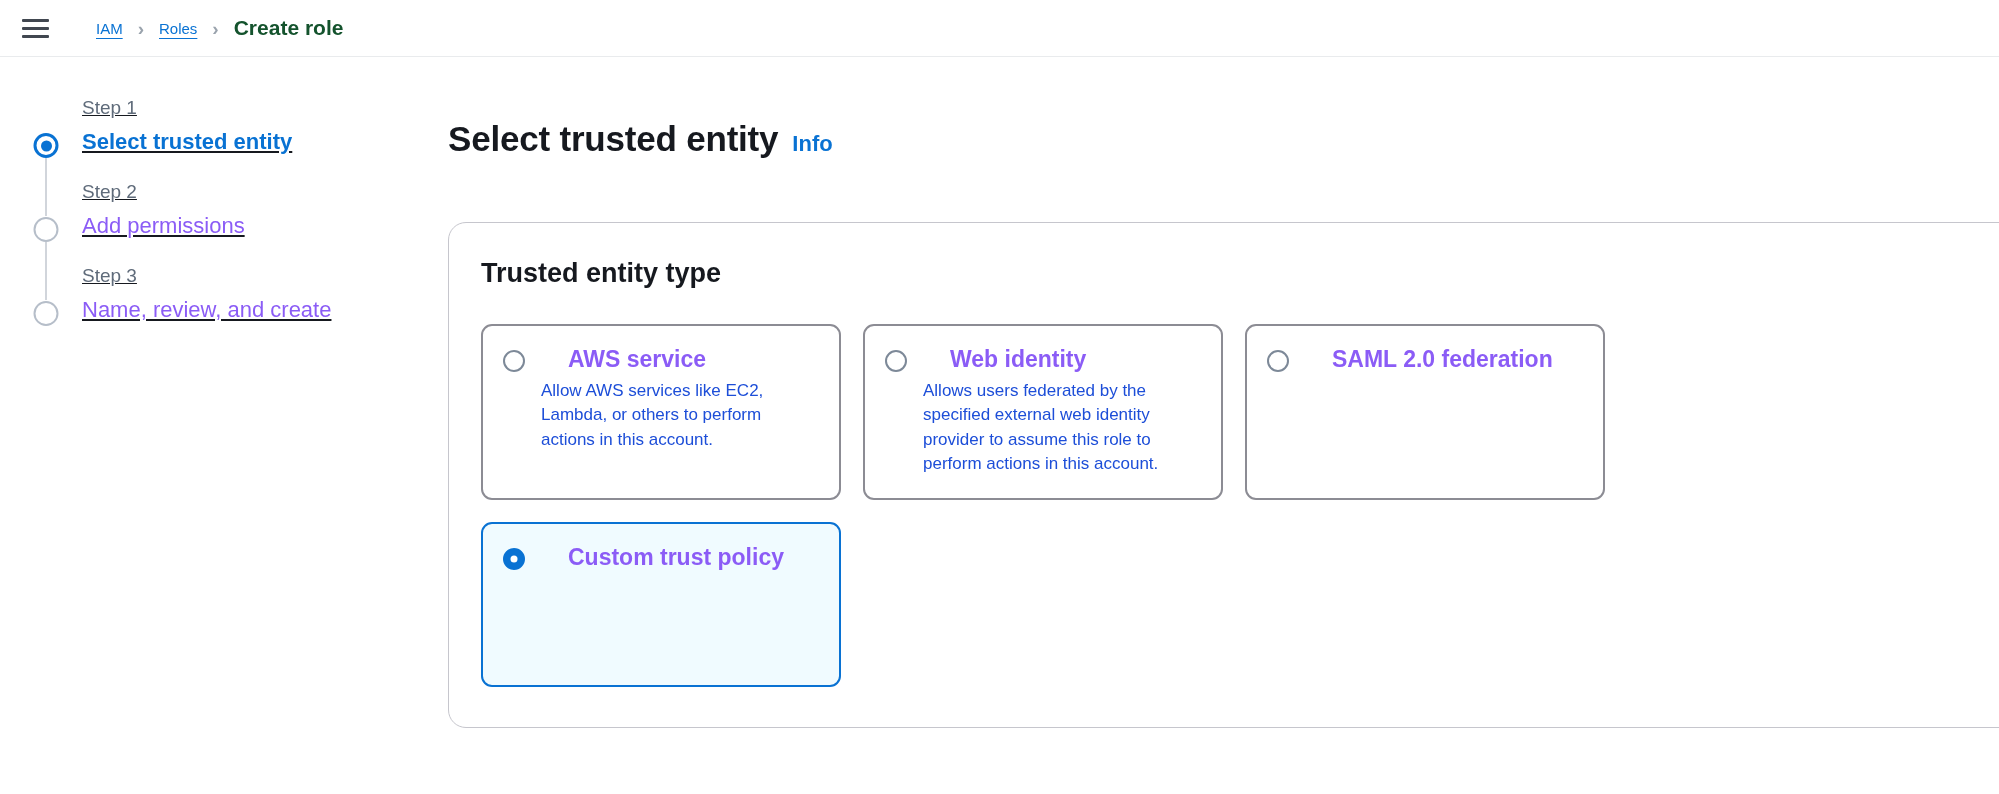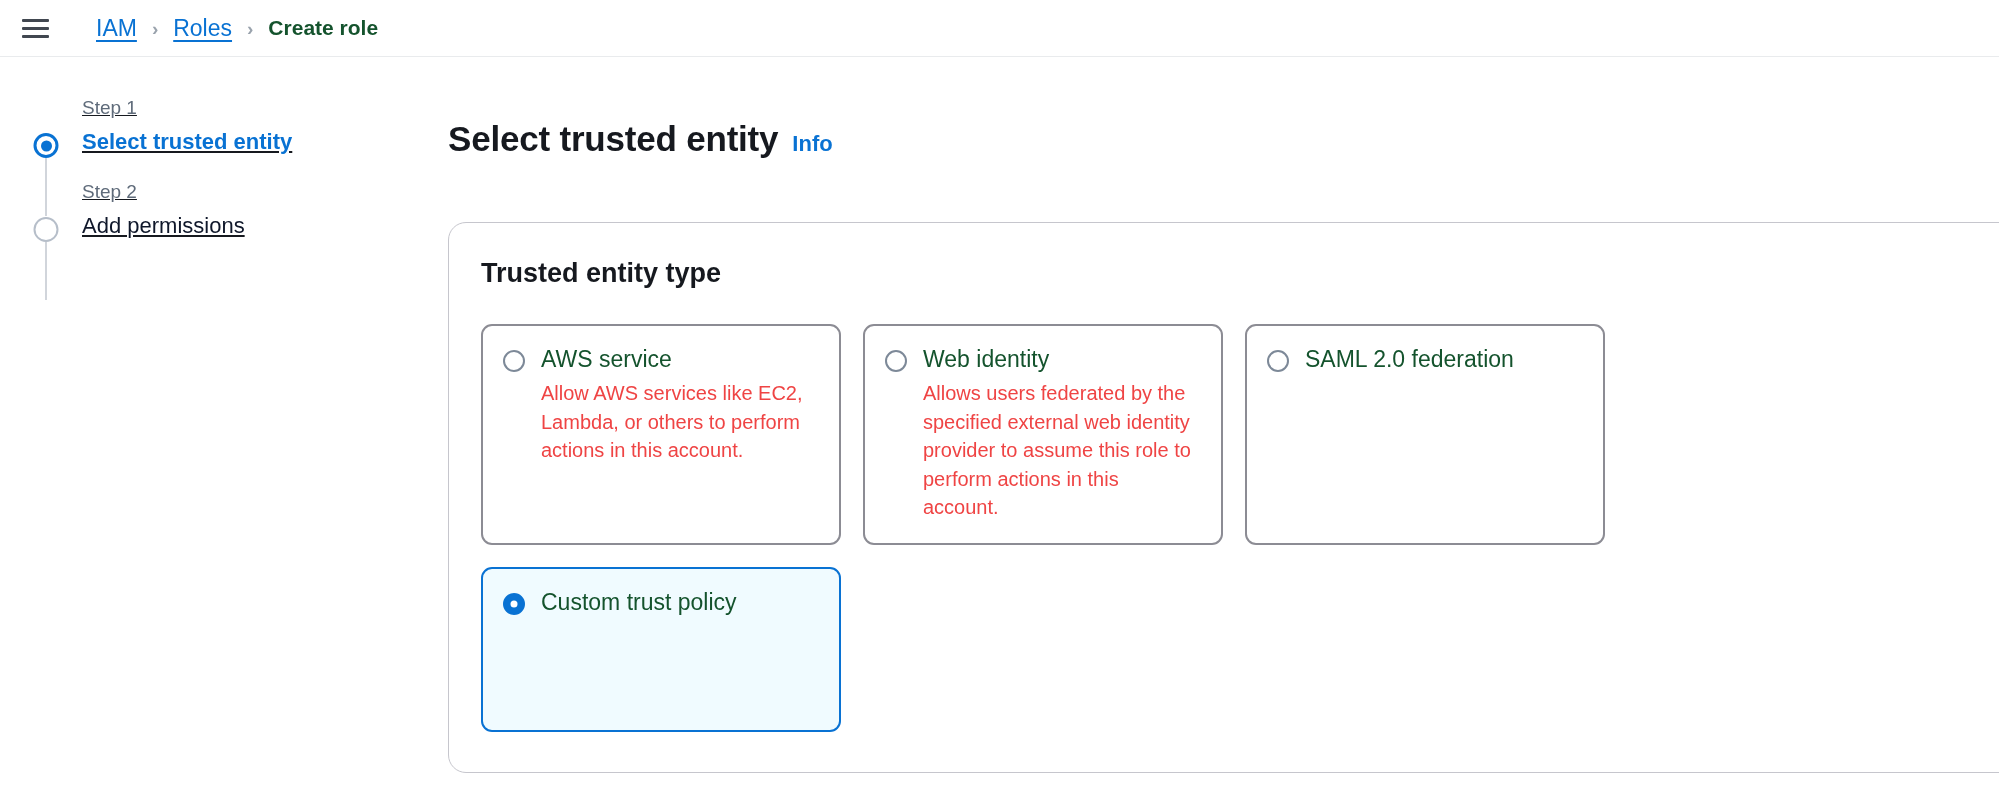--- a/index.html
+++ b/index.html
@@ -45,21 +45,21 @@
   .breadcrumb {
     display: flex;
     align-items: center;
     font-size: 21px;
   }
   .crumb-link {
     color: #0972d3;
     text-decoration: underline;
     text-underline-offset: 4px;
     cursor: pointer;
-    font-size: 23px;
+    font-size: 15px;
   }
   .crumb-current {
     color: #14532d;
     font-weight: 700;
     font-size: 21px;
   }
   .crumb-sep {
     color: #9aa3ad;
     margin: 0 15px;
     font-size: 19px;
@@ -89,21 +89,21 @@
     text-decoration: underline;
   }
   .step-kicker {
     font-size: 19px;
     color: #5f6b7a;
     line-height: 1.2;
     margin-bottom: 8px;
   }
   .step-title {
     font-size: 22px;
-    color: #0f172a;
+    color: #8b5cf6;
     line-height: 1.25;
   }
   .step.active .step-title {
     color: #0972d3;
     font-weight: 700;
   }
   .step-marker {
     position: absolute;
     left: 22px;
     top: 36px;
@@ -224,28 +224,29 @@
     top: 50%;
     transform: translate(-50%, -50%);
     width: 7px;
     height: 7px;
     border-radius: 50%;
     background: #ffffff;
   }
   .tile-text { min-width: 0; }
   .tile-label {
     font-size: 23px;
-    font-weight: 400;
-    color: #14532d;
+    font-weight: 700;
+    color: #8b5cf6;
     line-height: 1.2;
     margin-bottom: 6px;
+    margin-left: 27px;
   }
   .tile-desc {
-    font-size: 20px;
-    color: #ef4444;
+    font-size: 17px;
+    color: #1d4ed8;
     line-height: 1.42;
   }
 </style>
 </head>
 <body>
 
 <div class="header">
   <div class="hamburger">
     <span></span>
     <span></span>
@@ -271,20 +272,25 @@
       <div class="step-title">Select trusted entity</div>
     </div>
 
     <div class="step">
       <div class="step-marker"></div>
       <div class="step-connector"></div>
       <div class="step-kicker">Step 2</div>
       <div class="step-title">Add permissions</div>
     </div>
 
+    <div class="step">
+      <div class="step-marker"></div>
+      <div class="step-kicker">Step 3</div>
+      <div class="step-title">Name, review, and create</div>
+    </div>
 
   </aside>
 
   <main class="main">
 
     <div class="page-title-row">
       <h1 class="page-title">Select trusted entity</h1>
       <span class="info-link">Info</span>
     </div>
 

